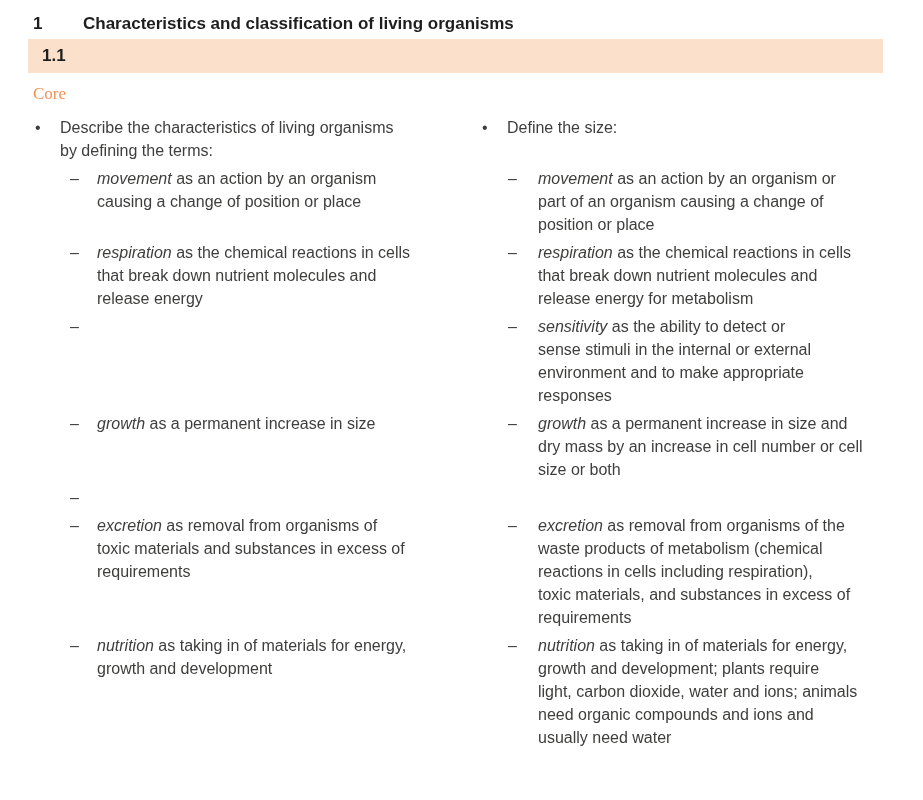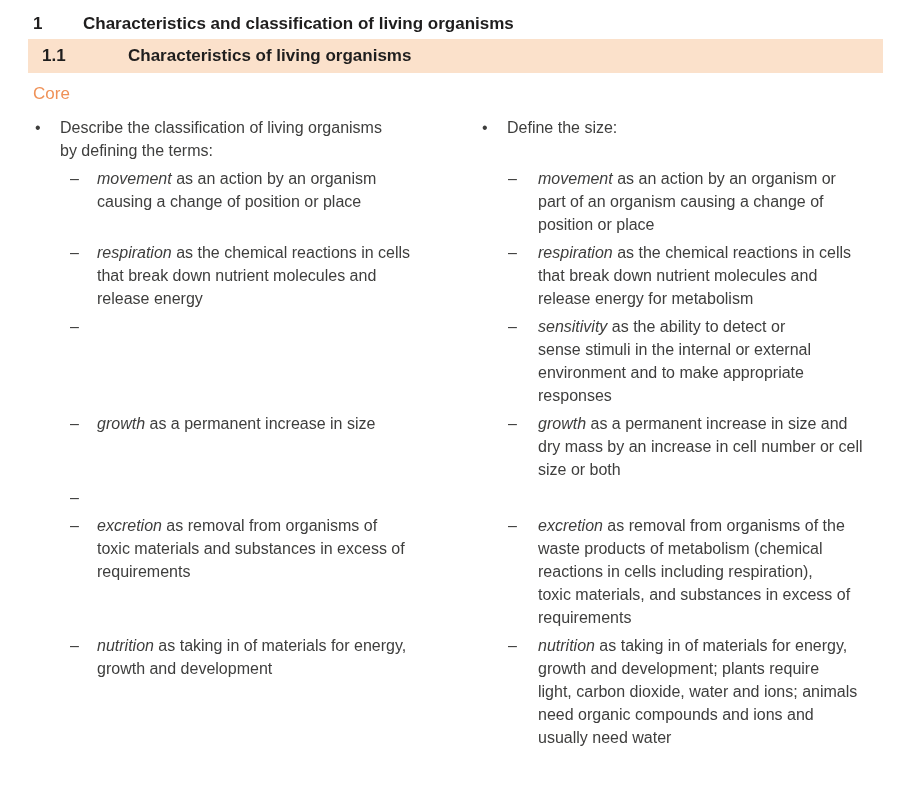--- a/index.html
+++ b/index.html
@@ -43,20 +43,21 @@
   }
   .band .num { flex: 0 0 46px; }
   
   .labels-row {
     display: grid;
     grid-template-columns: 447px 403px;
     margin-top: 11px;
     font-size: 17px;
     line-height: 20px;
     color: #ef9157;
+    font-family: Liberation Serif, serif;
   }
   
   .content { margin-top: 12px; }
   .pair {
     display: grid;
     grid-template-columns: 447px 403px;
     margin-bottom: 5px;
   }
   .txt {
     white-space: pre-line;
@@ -83,33 +84,32 @@
 
 <div class="page">
 
   <div class="h1-row">
     <span class="num">1</span>
     <span>Characteristics and classification of living organisms</span>
   </div>
 
   <div class="band">
     <span class="num">1.1</span>
-    <span>Characteristics of living organisms</span>
   </div>
 
   <div class="labels-row">
     <span>Core</span>
   </div>
 
   <div class="content">
 
     <div class="pair">
       <div class="intro-cell">
         <span class="bullet">•</span>
-        <div class="txt">Describe the classification of living organisms
+        <div class="txt">Describe the characteristics of living organisms
 by defining the terms:</div>
       </div>
       <div class="intro-cell">
         <span class="bullet">•</span>
         <div class="txt">Define the size:</div>
       </div>
     </div>
 
     <div class="pair">
       <div class="def-core">

